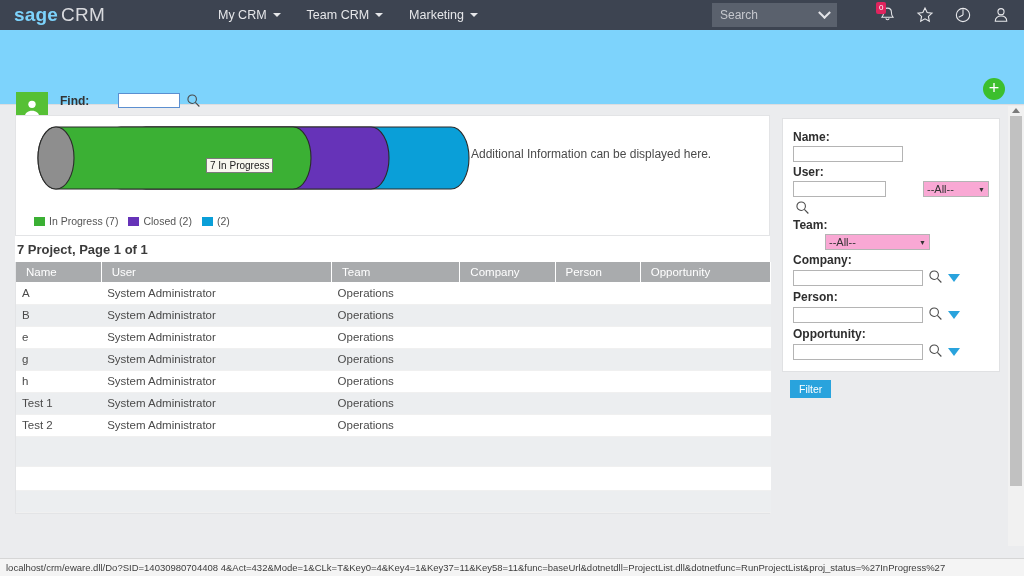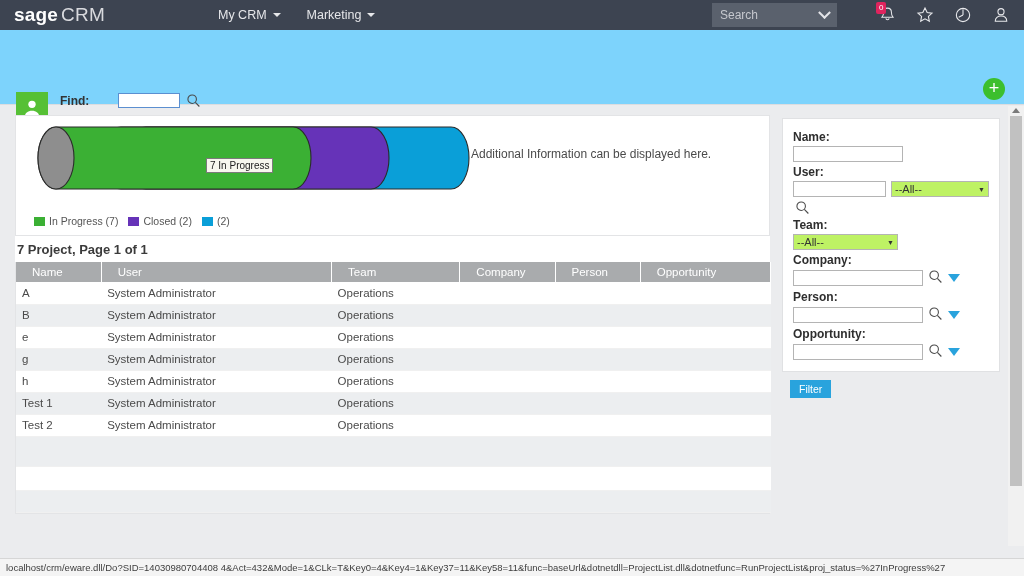--- a/index.html
+++ b/index.html
@@ -14,21 +14,21 @@
   }
   #app { position: relative; width: 1024px; height: 576px; background: #ebecee; }
 
   
   .topbar {
     position: absolute; left: 0; top: 0; width: 1024px; height: 30px;
     background: #3d4451;
     display: flex; align-items: center;
   }
   .logo { margin-left: 14px; font-size: 19px; letter-spacing: .2px; }
-  .logo .sage { color: #ffffff; font-weight: bold; }
+  .logo .sage { color: #7dd3fc; font-weight: bold; }
   .logo .crm  { color: #d9dade; font-weight: normal; margin-left: 3px; }
   .mainnav { display: flex; align-items: center; margin-left: 100px; height: 30px; }
   .navitem {
     color: #e6e7ea; font-size: 12.5px; padding: 0 13px; height: 30px;
     display: flex; align-items: center; cursor: pointer; white-space: nowrap;
   }
   .caret-down {
     display: inline-block; margin-left: 6px;
     width: 0; height: 0; border-left: 4px solid transparent;
     border-right: 4px solid transparent; border-top: 4px solid #e6e7ea;
@@ -106,21 +106,21 @@
     height: 21px; border: 1px solid #e3e4e6; border-top: none; background: #fff;
     display: flex; align-items: flex-start; padding-left: 18px; gap: 10px;
   }
   .legend-item { display: flex; align-items: center; font-size: 10.5px; color: #555; }
   .legend-sw { width: 11px; height: 9px; margin-right: 4px; }
   .listtitle { font-size: 13px; font-weight: bold; color: #3b3b3b; padding: 6px 12px 5px 2px; }
 
   table.grid { width: 755px; border-collapse: collapse; table-layout: fixed; }
   table.grid th {
     background: #a9abad; color: #fff; font-weight: normal; font-size: 11.5px;
-    text-align: left; padding: 4px 16px; height: 17px;
+    text-align: left; padding: 4px 10px; height: 17px;
     border-right: 1px solid #ffffff;
   }
   table.grid td {
     font-size: 11.5px; color: #4a4a4a; padding: 4px 6px; height: 22px;
     border-bottom: 1px solid #f0f0f0;
   }
   table.grid tr.alt td { background: #eceef0; }
   table.grid tr.norm td { background: #ffffff; }
   td.namecell { color: #5cb85c; cursor: pointer; }
   .grid-wrap { border-left: 1px solid #e3e4e6; border-right: 1px solid #e3e4e6;
@@ -130,23 +130,23 @@
   .rightcol {
     position: absolute; left: 782px; top: 118px; width: 218px;
   }
   .filterbox { background: #fff; border: 1px solid #e0e1e3; padding: 8px 10px 10px 10px; }
   .flabel { font-size: 12px; font-weight: bold; color: #2e2e2e; margin: 3px 0 2px 0; }
   .finput {
     height: 16px; border: 1px solid #b4b4b4; background: #fff; outline: none;
     font-size: 11px; padding: 0 3px; font-family: "Liberation Sans", sans-serif;
   }
   .fselect {
-    height: 16px; border: 1px solid #b4b4b4; background: #bef264; font-size: 11px;
+    height: 16px; border: 1px solid #b4b4b4; background: #f9a8d4; font-size: 11px;
     display: flex; align-items: center; justify-content: space-between;
-    padding: 0 3px; cursor: pointer; color: #333;
+    padding: 0 3px; cursor: pointer; color: #333; margin-left: 32px;
   }
   .fselect .tri { font-size: 7px; color: #333; }
   .row-inline { display: flex; align-items: center; gap: 5px; }
   .bluetri {
     width: 0; height: 0; border-left: 6px solid transparent; border-right: 6px solid transparent;
     border-top: 8px solid #29a3dd; cursor: pointer;
   }
   .filter-btn {
     margin-top: 8px; margin-left: 8px; background: #29a3dd; color: #fff; font-size: 10.5px;
     padding: 3px 9px; display: inline-block; cursor: pointer;
@@ -180,20 +180,24 @@
 <div id="app">
 
   <div class="topbar">
     <div class="logo">
       <span class="sage">sage</span><span class="crm">CRM</span>
     </div>
 
     <div class="mainnav">
       <div class="navitem">
         <span>My CRM</span>
+        <span class="caret-down"></span>
+      </div>
+      <div class="navitem">
+        <span>Team CRM</span>
         <span class="caret-down"></span>
       </div>
       <div class="navitem">
         <span>Marketing</span>
         <span class="caret-down"></span>
       </div>
     </div>
 
     <div class="search-wrap">
       <div class="search-text">Search</div>

